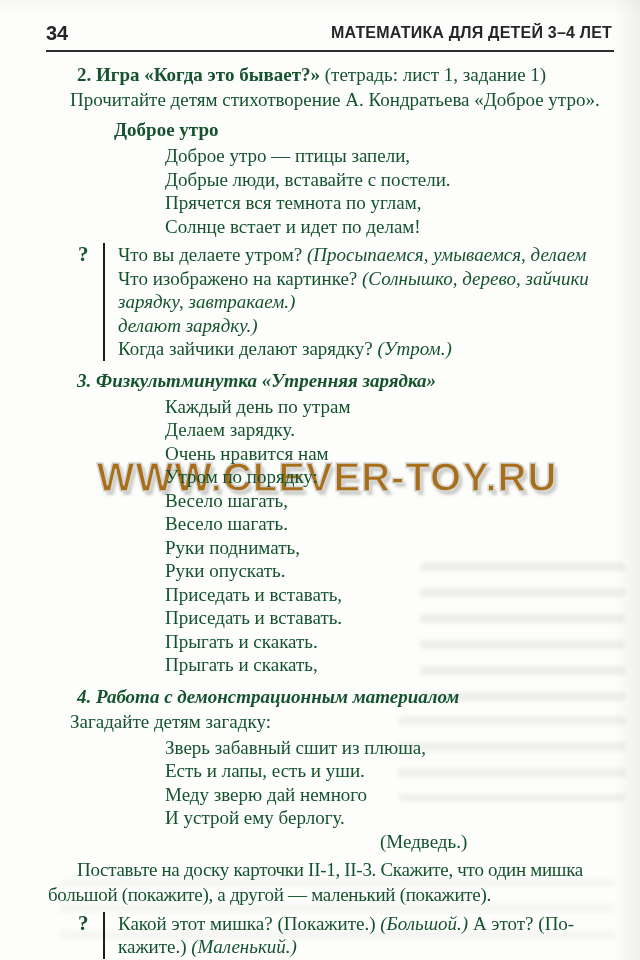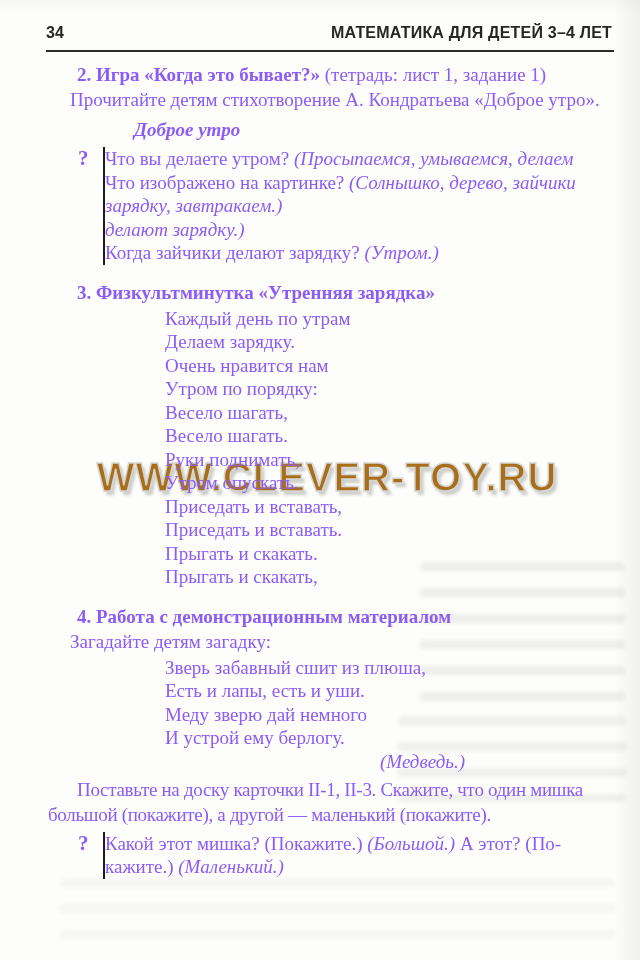--- a/index.html
+++ b/index.html
@@ -17,41 +17,41 @@
     content:"";position:absolute;top:0;left:0;width:100%;height:14px;
     background:linear-gradient(to bottom, rgba(120,120,112,0.05), rgba(120,120,112,0));
     pointer-events:none;z-index:3;
   }
   .hdr{
     display:flex;justify-content:space-between;align-items:flex-end;
     padding:22px 28px 0 46px;
     font-family:"Liberation Sans",sans-serif;font-weight:bold;color:#262626;
     position:relative;z-index:2;
   }
-  .hdr .num{font-size:16px;line-height:22px;font-weight:bold;}
+  .hdr .num{font-size:20px;line-height:22px;font-weight:bold;}
   .hdr .ttl{font-size:16px;line-height:22px;letter-spacing:0.2px;}
   .rule{margin:6px 26px 0 46px;border-top:2.5px solid #2c2c2c;position:relative;z-index:2;}
   main{
     position:relative;z-index:2;
     padding:10px 26px 0 48px;
-    font-size:19px;color:#8b5cf6;
+    font-size:19px;color:#14532d;
   }
   .t-line{margin-left:22px;line-height:25px;white-space:nowrap;}
   .t-line.indent-sm{text-indent:7px;}
   .t-line.wide{margin-left:0;letter-spacing:-0.3px;}
   .t-line.wide-indent{margin-left:0;text-indent:29px;margin-top:4px;letter-spacing:-0.3px;}
-  .heading{font-weight:bold;margin-left:22px;text-indent:7px;line-height:24px;margin-top:16px;white-space:nowrap;}
-  .poem-title{margin:6px 0 0 86px;font-weight:bold;font-style:italic;line-height:24px;}
+  .heading{font-weight:bold;margin-left:22px;text-indent:7px;line-height:24px;margin-top:8px;white-space:nowrap;font-style:italic;}
+  .poem-title{margin:6px 0 0 66px;font-weight:bold;line-height:24px;}
   .poem{margin:2px 0 0 117px;}
   .poem-line{line-height:23.5px;white-space:nowrap;}
   .qa{display:flex;margin:5px 0 0 30px;}
   .qa-mark{font-weight:bold;font-size:21px;width:22px;line-height:23.5px;flex:none;}
-  .qa-body{border-left:2.5px solid #1d1d1d;margin-left:3px;}
+  .qa-body{border-left:2.5px solid #1d1d1d;padding-left:13px;margin-left:3px;}
   .qa-line{line-height:23.5px;white-space:nowrap;}
-  .answer-line{margin-left:332px;font-style:italic;line-height:23px;}
+  .answer-line{margin-left:332px;line-height:23px;}
   .i{font-style:italic;}
   .b{font-weight:bold;}
   .watermark{
     position:absolute;left:24px;right:10px;top:448px;z-index:1;
     text-align:center;
     font-family:"Liberation Sans",sans-serif;font-weight:bold;
     font-size:40px;letter-spacing:1px;line-height:58px;
     color:#a16207;
     -webkit-text-stroke:1.5px #d2d2d0;
     text-shadow:3px 4px 3px rgba(155,155,150,0.55), 0 0 1px #c8c8c6;
@@ -78,40 +78,46 @@
   <header class="hdr">
     <span class="num">34</span>
     <span class="ttl">МАТЕМАТИКА ДЛЯ ДЕТЕЙ 3–4 ЛЕТ</span>
   </header>
   <div class="rule"></div>
 
   <main>
       <div class="t-line indent-sm"><span class="b ">2. Игра «Когда это бывает?»</span><span> (тетрадь: лист 1, задание 1)</span></div>
       <div class="t-line "><span>Прочитайте детям стихотворение А. Кондратьева «Доброе утро».</span></div>
       <div class="poem-title">Доброе утро</div>
+      <div class="poem">
+        <div class="poem-line">Доброе утро — птицы запели,</div>
+        <div class="poem-line">Добрые люди, вставайте с постели.</div>
+        <div class="poem-line">Прячется вся темнота по углам,</div>
+        <div class="poem-line">Солнце встает и идет по делам!</div>
+      </div>
       <div class="qa">
         <span class="qa-mark">?</span>
         <div class="qa-body">
           <div class="qa-line"><span>Что вы делаете утром? </span><span class="i">(Просыпаемся, умываемся, делаем</span></div>
           <div class="qa-line"><span>Что изображено на картинке? </span><span class="i">(Солнышко, дерево, зайчики</span></div>
           <div class="qa-line"><span class="i">зарядку, завтракаем.)</span></div>
           <div class="qa-line"><span class="i">делают зарядку.)</span></div>
           <div class="qa-line"><span>Когда зайчики делают зарядку? </span><span class="i">(Утром.)</span></div>
         </div>
       </div>
       <div class="heading">3. Физкультминутка «Утренняя зарядка»</div>
       <div class="poem">
         <div class="poem-line">Каждый день по утрам</div>
         <div class="poem-line">Делаем зарядку.</div>
         <div class="poem-line">Очень нравится нам</div>
         <div class="poem-line">Утром по порядку:</div>
         <div class="poem-line">Весело шагать,</div>
         <div class="poem-line">Весело шагать.</div>
         <div class="poem-line">Руки поднимать,</div>
-        <div class="poem-line">Утром опускать.</div>
+        <div class="poem-line">Руки опускать.</div>
         <div class="poem-line">Приседать и вставать,</div>
         <div class="poem-line">Приседать и вставать.</div>
         <div class="poem-line">Прыгать и скакать.</div>
         <div class="poem-line">Прыгать и скакать,</div>
       </div>
       <div class="heading">4. Работа с демонстрационным материалом</div>
       <div class="t-line "><span>Загадайте детям загадку:</span></div>
       <div class="poem">
         <div class="poem-line">Зверь забавный сшит из плюша,</div>
         <div class="poem-line">Есть и лапы, есть и уши.</div>

